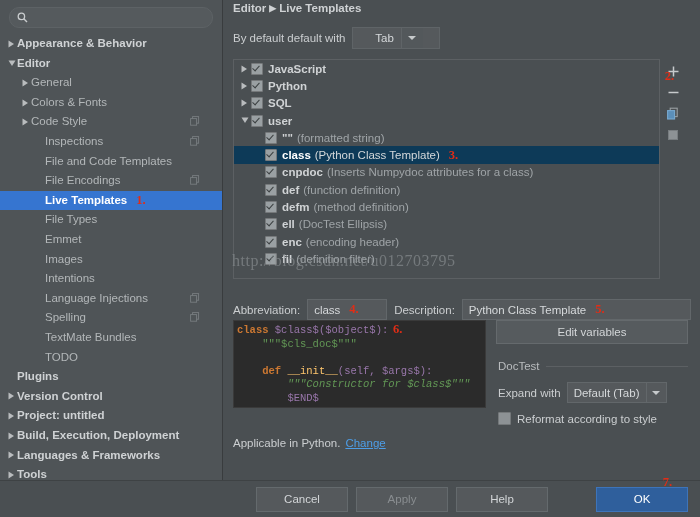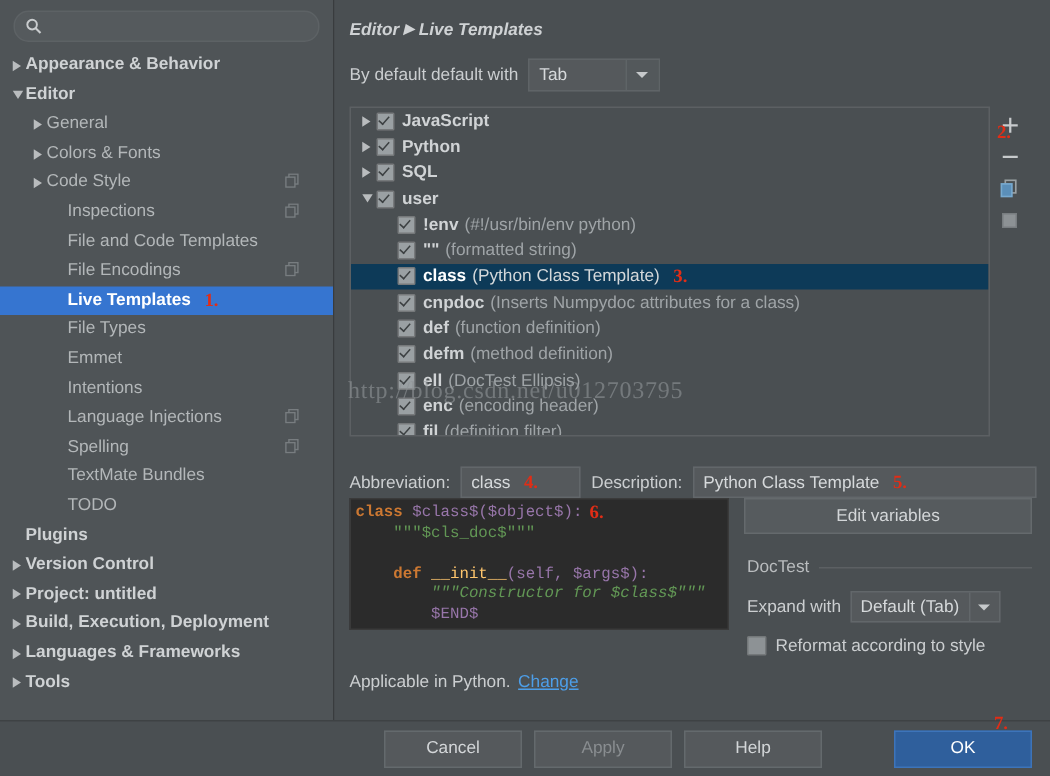--- a/index.html
+++ b/index.html
@@ -52,27 +52,27 @@
   .t-row.selected .t-label{color:#ffffff;font-weight:bold;}
   .copy-ico{position:absolute;right:22px;top:50%;transform:translateY(-50%);opacity:.55;}
   .marker{
     color:#e12d16;font-weight:bold;font-size:12.5px;
     font-family:"Liberation Serif", serif;
     margin-left:9px;
   }
 
   
   .main{flex:1;min-width:0;display:flex;flex-direction:column;background:#4a4f52;padding:0 0 0 0;position:relative;}
-  .breadcrumb{font-weight:bold;color:#cfd2d4;font-size:11.5px;padding:14px 0 0 10px;font-style:italic;}
+  .breadcrumb{font-weight:bold;color:#cfd2d4;font-size:11.5px;padding:2px 0 0 10px;}
   .bc-sep{display:inline-block;margin:0 3px;font-size:9px;position:relative;top:-1px;}
 
   .expandrow{display:flex;align-items:center;padding:13px 0 0 10px;gap:6px;}
   .combo{
     height:20px;min-width:86px;background:#55595c;border:1px solid #5f6467;
-    display:flex;align-items:center;justify-content:space-between;
+    display:flex;align-items:center;justify-content:center;
   }
   .combo .cval{padding:0 7px;color:#d6d9db;font-size:11.5px;}
   .combo .cbtn{
     width:21px;height:100%;border-left:1px solid #5f6467;
     display:flex;align-items:center;justify-content:center;background:#53585b;
   }
   .caret{width:0;height:0;border-left:4px solid transparent;border-right:4px solid transparent;border-top:4px solid #c6c9cb;}
 
   
   .listwrap{margin:10px 0 0 10px;display:flex;}
@@ -266,20 +266,24 @@
           <div class="t-row lvl2">
             <span class="arrow"></span>
             <span class="t-label plain">File Types</span>
           </div>
           <div class="t-row lvl2">
             <span class="arrow"></span>
             <span class="t-label plain">Emmet</span>
           </div>
           <div class="t-row lvl2">
             <span class="arrow"></span>
+            <span class="t-label plain">Images</span>
+          </div>
+          <div class="t-row lvl2">
+            <span class="arrow"></span>
             <span class="t-label plain">Intentions</span>
           </div>
           <div class="t-row lvl2">
             <span class="arrow"></span>
             <span class="t-label plain">Language Injections</span>
             <span class="copy-ico"><svg width="10" height="10" viewBox="0 0 10 10">
                 <rect x="2.6" y="0.6" width="6" height="6.6" fill="none" stroke="#9aa0a3" stroke-width="0.9"></rect>
                 <rect x="0.6" y="2.6" width="6" height="6.6" fill="#4f5457" stroke="#9aa0a3" stroke-width="0.9"></rect>
               </svg></span>
           </div>
@@ -396,25 +400,20 @@
                 <span class="larrow">
                   <svg width="8" height="7" viewBox="0 0 8 7">
                     <polygon points="0.5,0.5 7.5,0.5 4,6" fill="#b9bcbe"></polygon>
                   </svg>
                 </span>
                 <span class="cb"></span>
                 <span class="lname">user</span>
               </div>
               <div class="lrow ind2">
                 <span class="cb"></span>
-                <span class="lname">!env</span>
-                <span class="ldesc">(#!/usr/bin/env python)</span>
-              </div>
-              <div class="lrow ind2">
-                <span class="cb"></span>
                 <span class="lname">""</span>
                 <span class="ldesc">(formatted string)</span>
               </div>
               <div class="lrow ind2 sel">
                 <span class="cb"></span>
                 <span class="lname">class</span>
                 <span class="ldesc">(Python Class Template)</span>
                 <span class="marker">3.</span>
               </div>
               <div class="lrow ind2">

